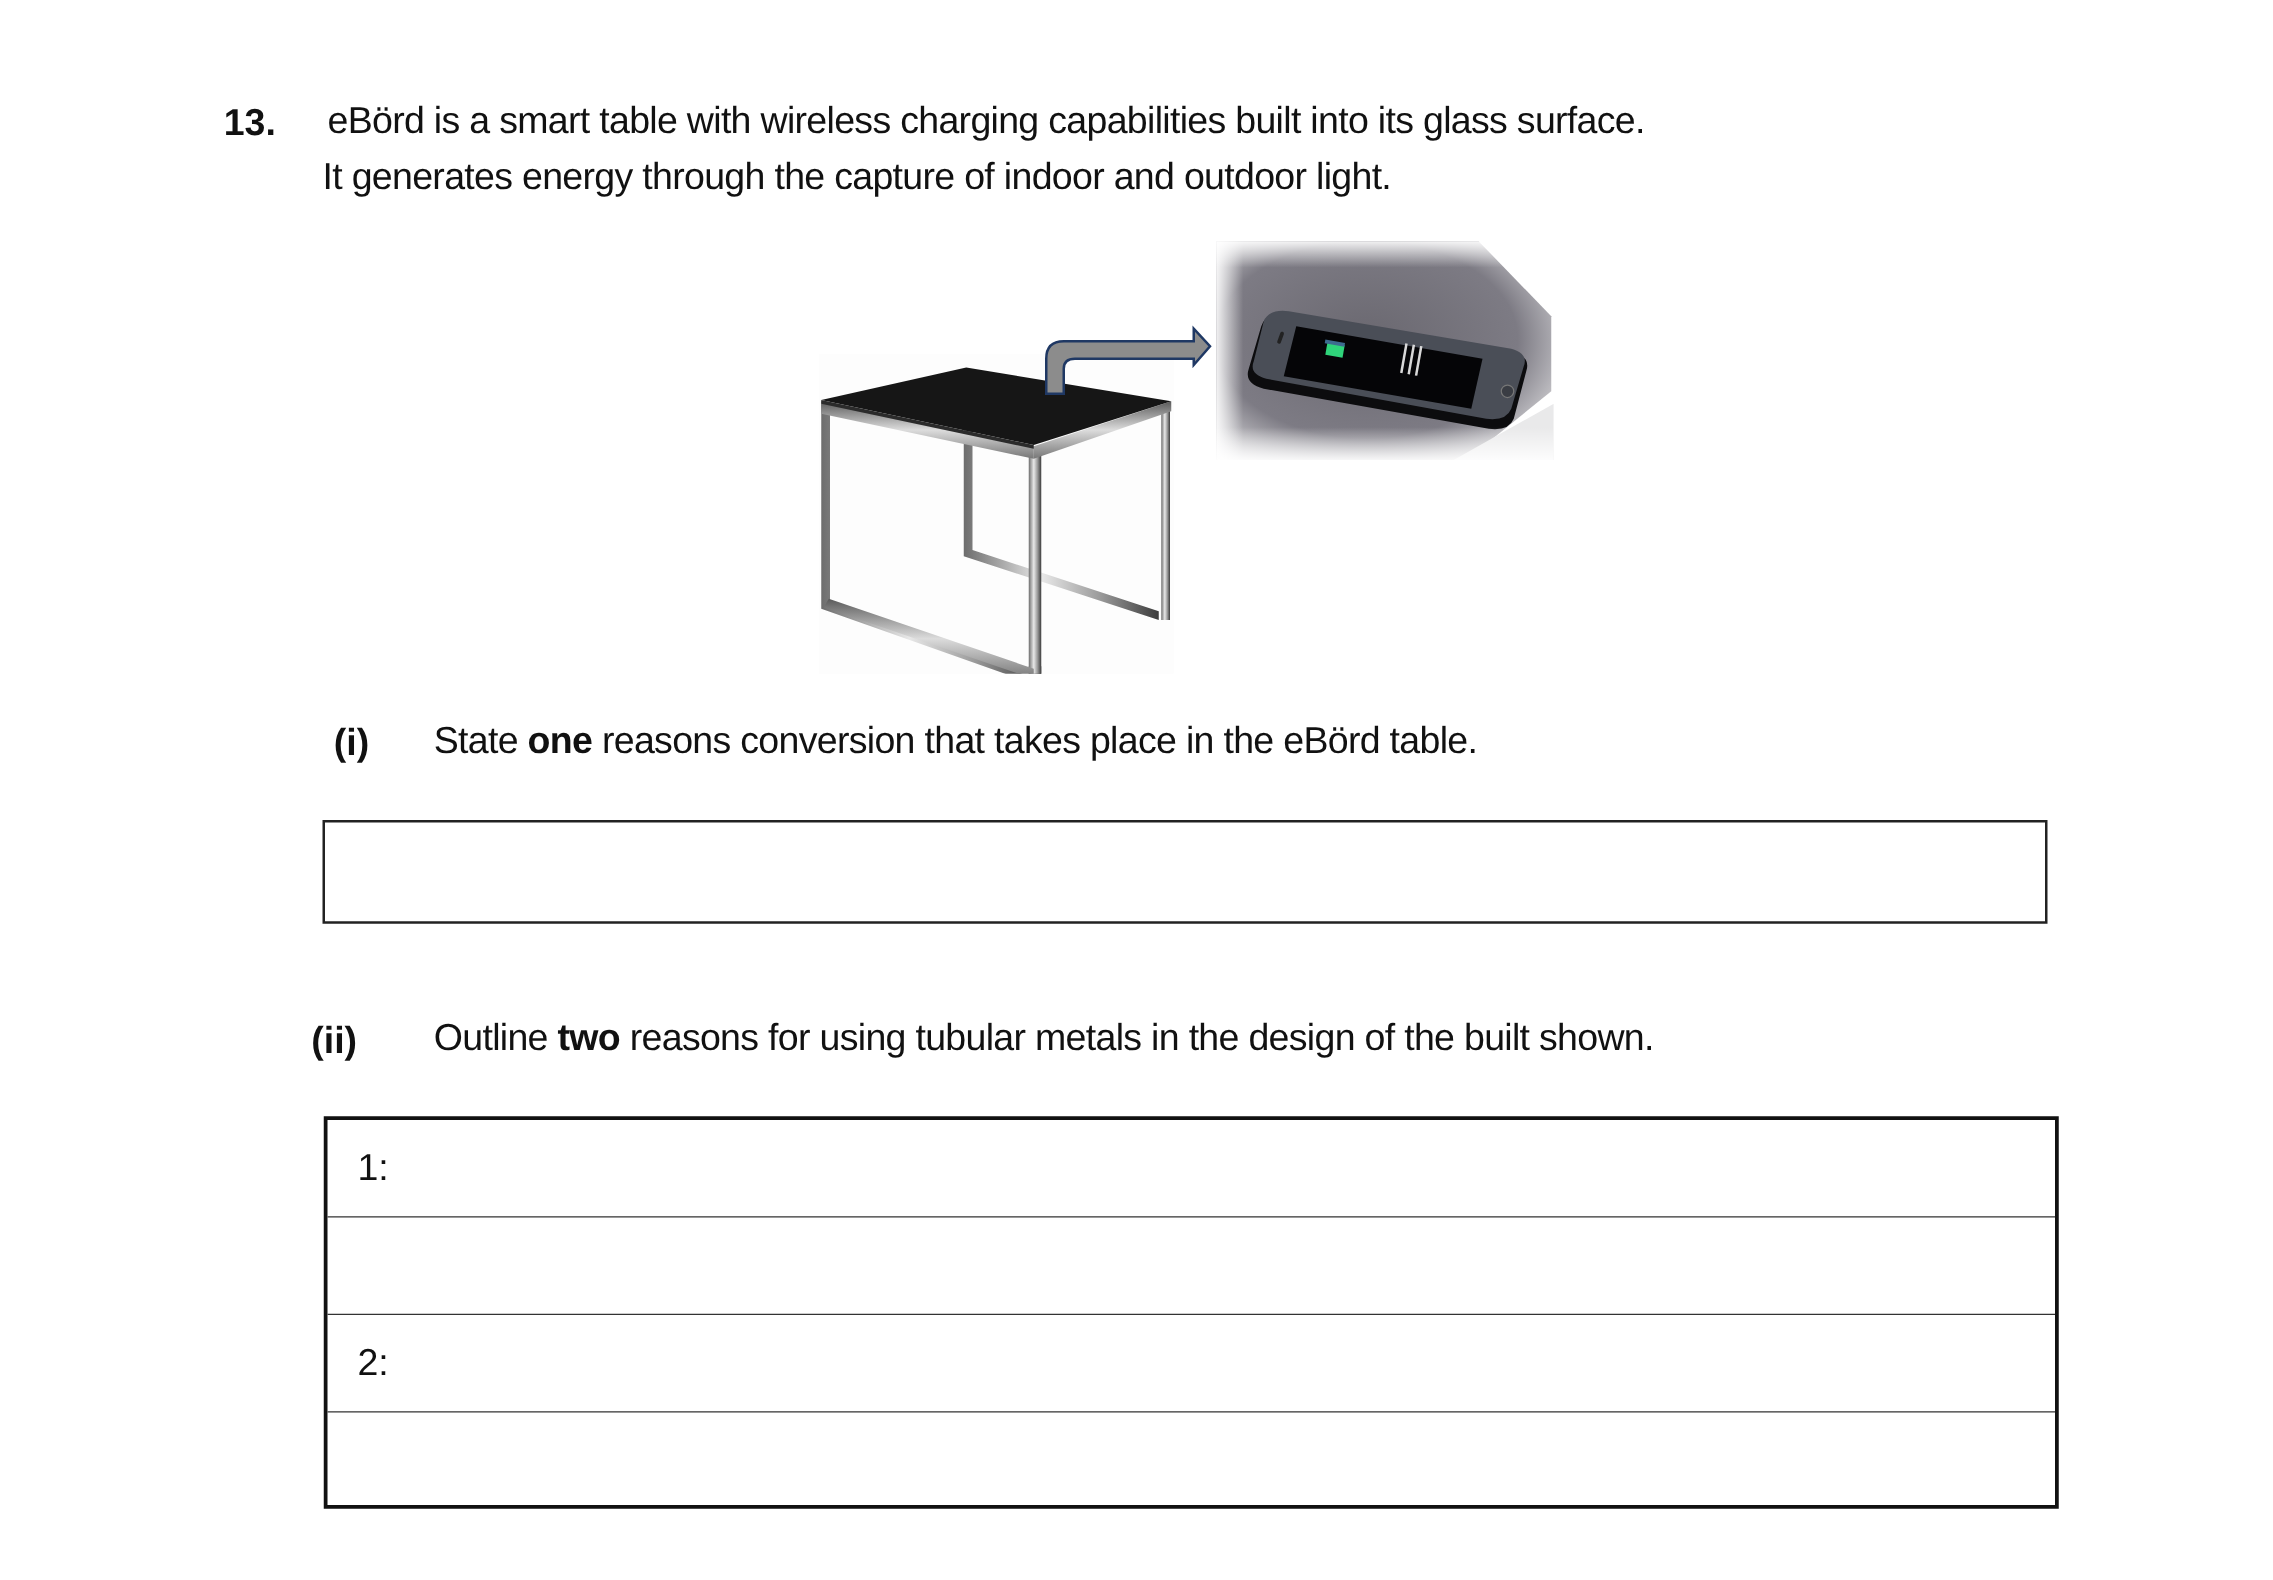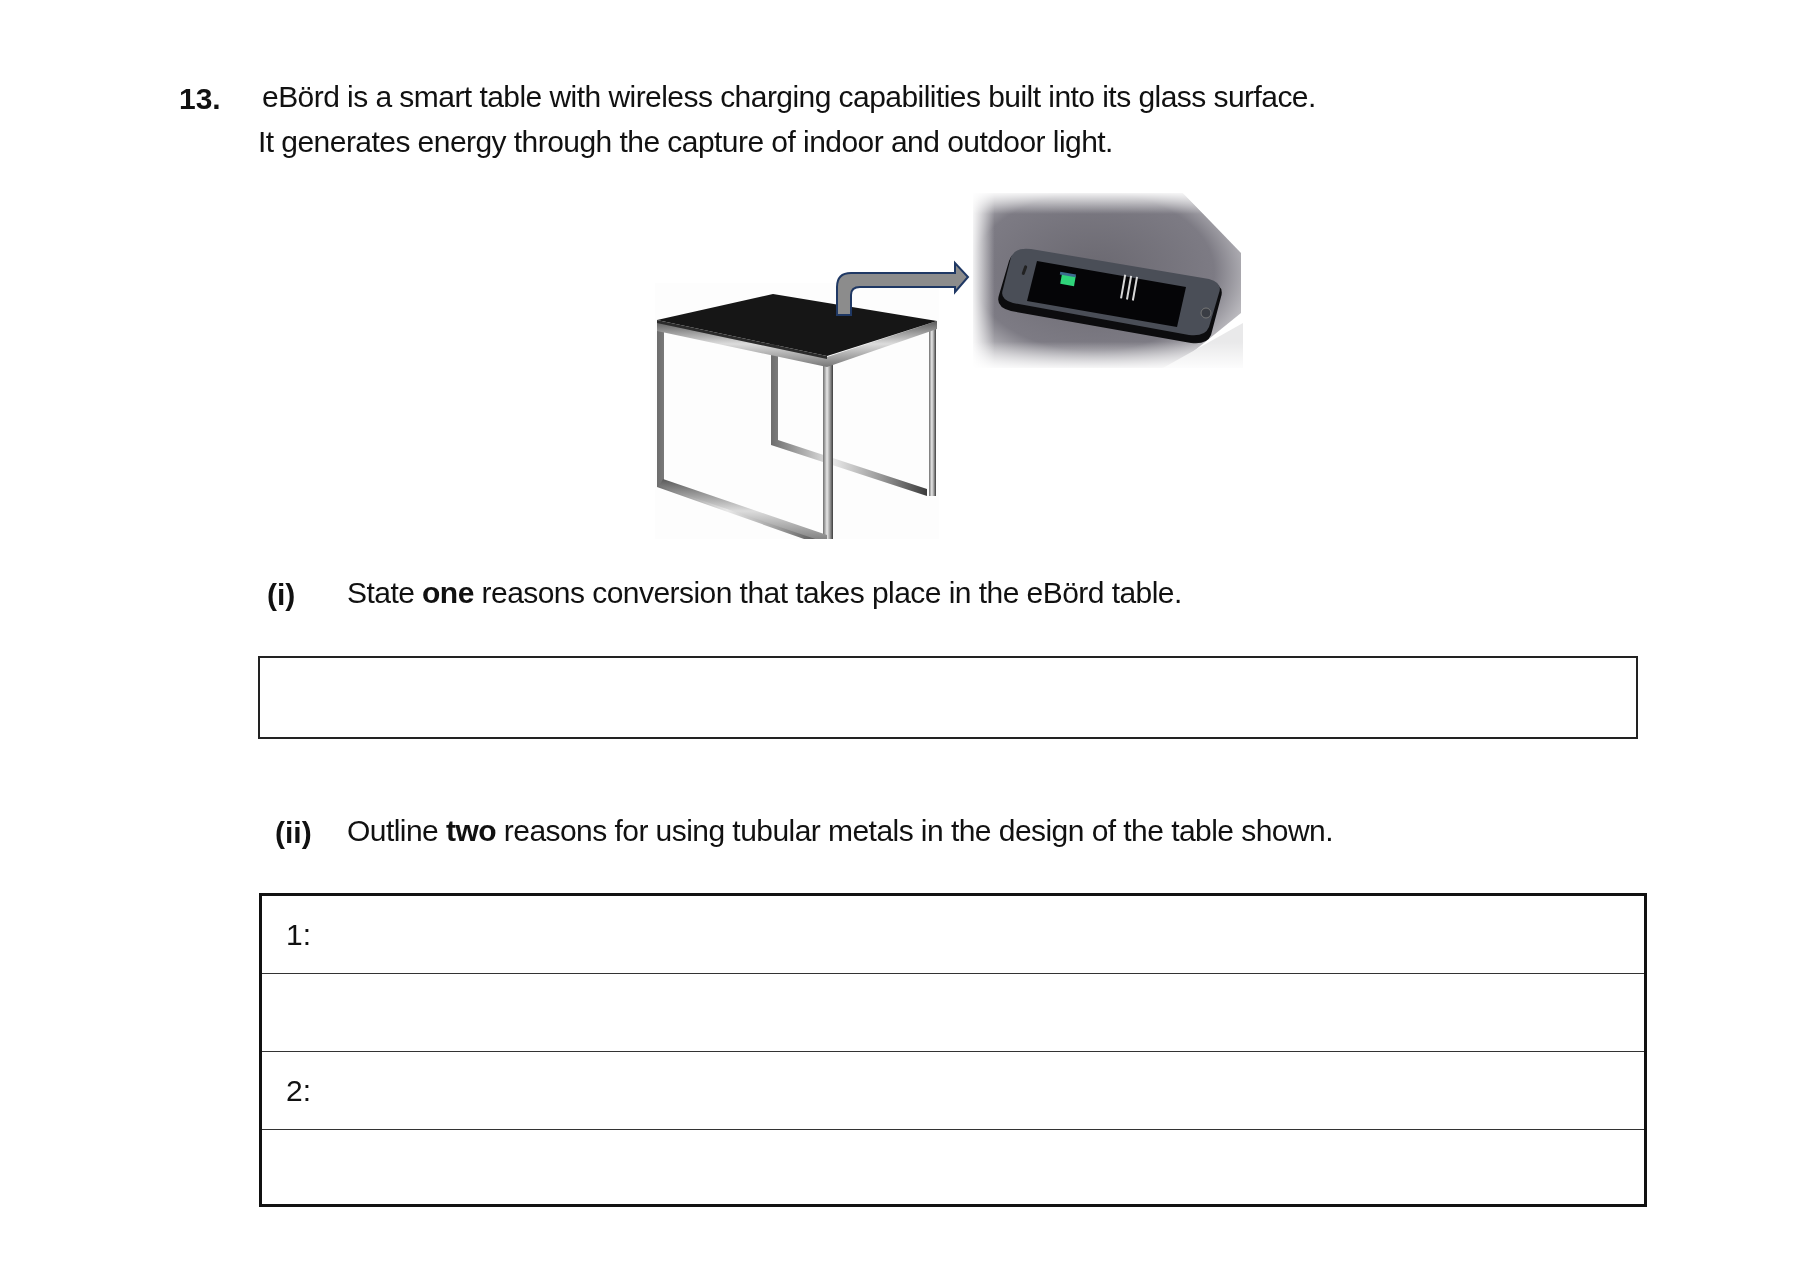--- a/index.html
+++ b/index.html
@@ -105,22 +105,22 @@
 <svg class="figure" style="left:830px; top:255px;" width="145" height="70" viewBox="0 0 145 70">
   <path d="M7,60 L7,32 Q7,18 21,18 L125,18 L125,8 L138,22 L125,37 L125,32 L30,32 Q21,32 21,40 L21,60 Z" fill="#8c8c8c" stroke="#1f3864" stroke-width="2" stroke-linejoin="miter"></path>
 </svg>
 
 <div class="abs sub-label" style="left:267px; top:578px;">(i)</div>
 <div class="abs qtext" style="left:347px; top:578px;"><span>State </span><span class="bold">one</span><span> reasons conversion that takes place in the eBörd table.</span></div>
 <div class="answer-box" style="left:258px; top:656px; width:1380px; height:83px;">
   <span></span>
 </div>
 
-<div class="abs sub-label" style="left:275px; top:816px;">(ii)</div>
-<div class="abs qtext" style="left:347px; top:816px;"><span>Outline </span><span class="bold">two</span><span> reasons for using tubular metals in the design of the table shown.</span></div>
+<div class="abs sub-label" style="left:249px; top:816px;">(ii)</div>
+<div class="abs qtext" style="left:347px; top:816px;"><span>Outline </span><span class="bold">two</span><span> reasons for using tubular metals in the design of the built shown.</span></div>
 
 <div class="answer-table">
   <div class="answer-row">
     <span class="row-label">1:</span>
   </div>
   <div class="answer-row">
     <span class="row-label"></span>
   </div>
   <div class="answer-row">
     <span class="row-label">2:</span>

